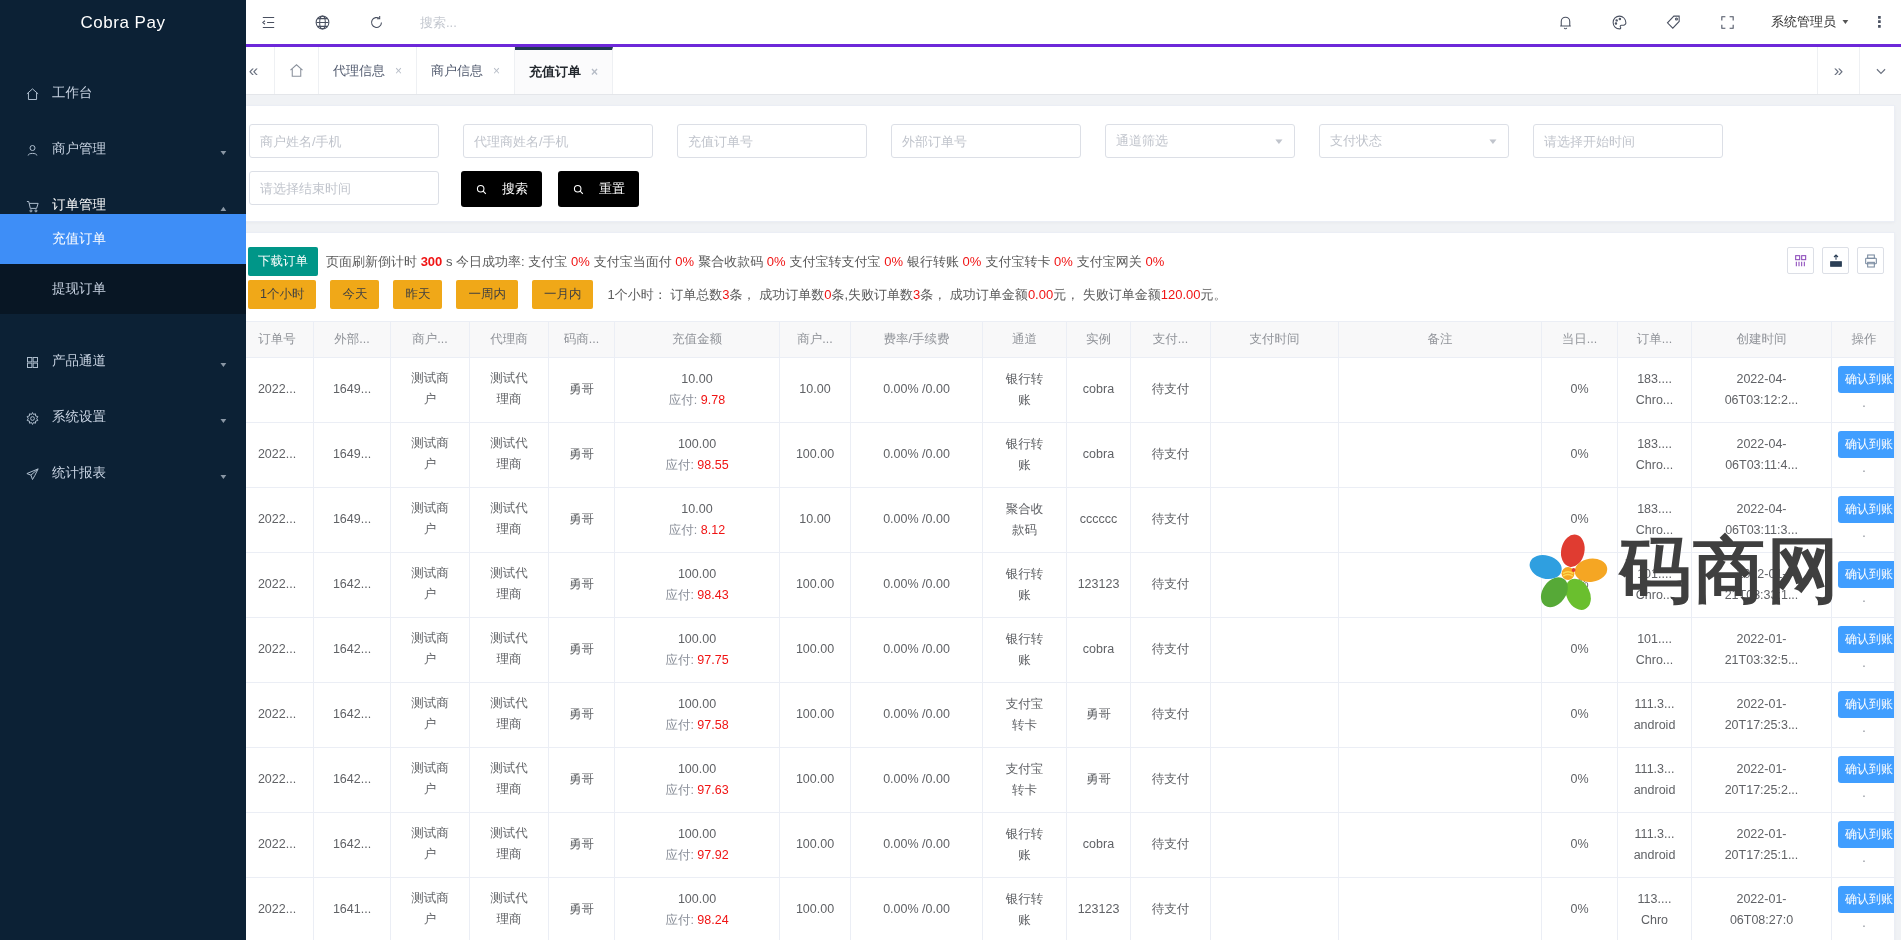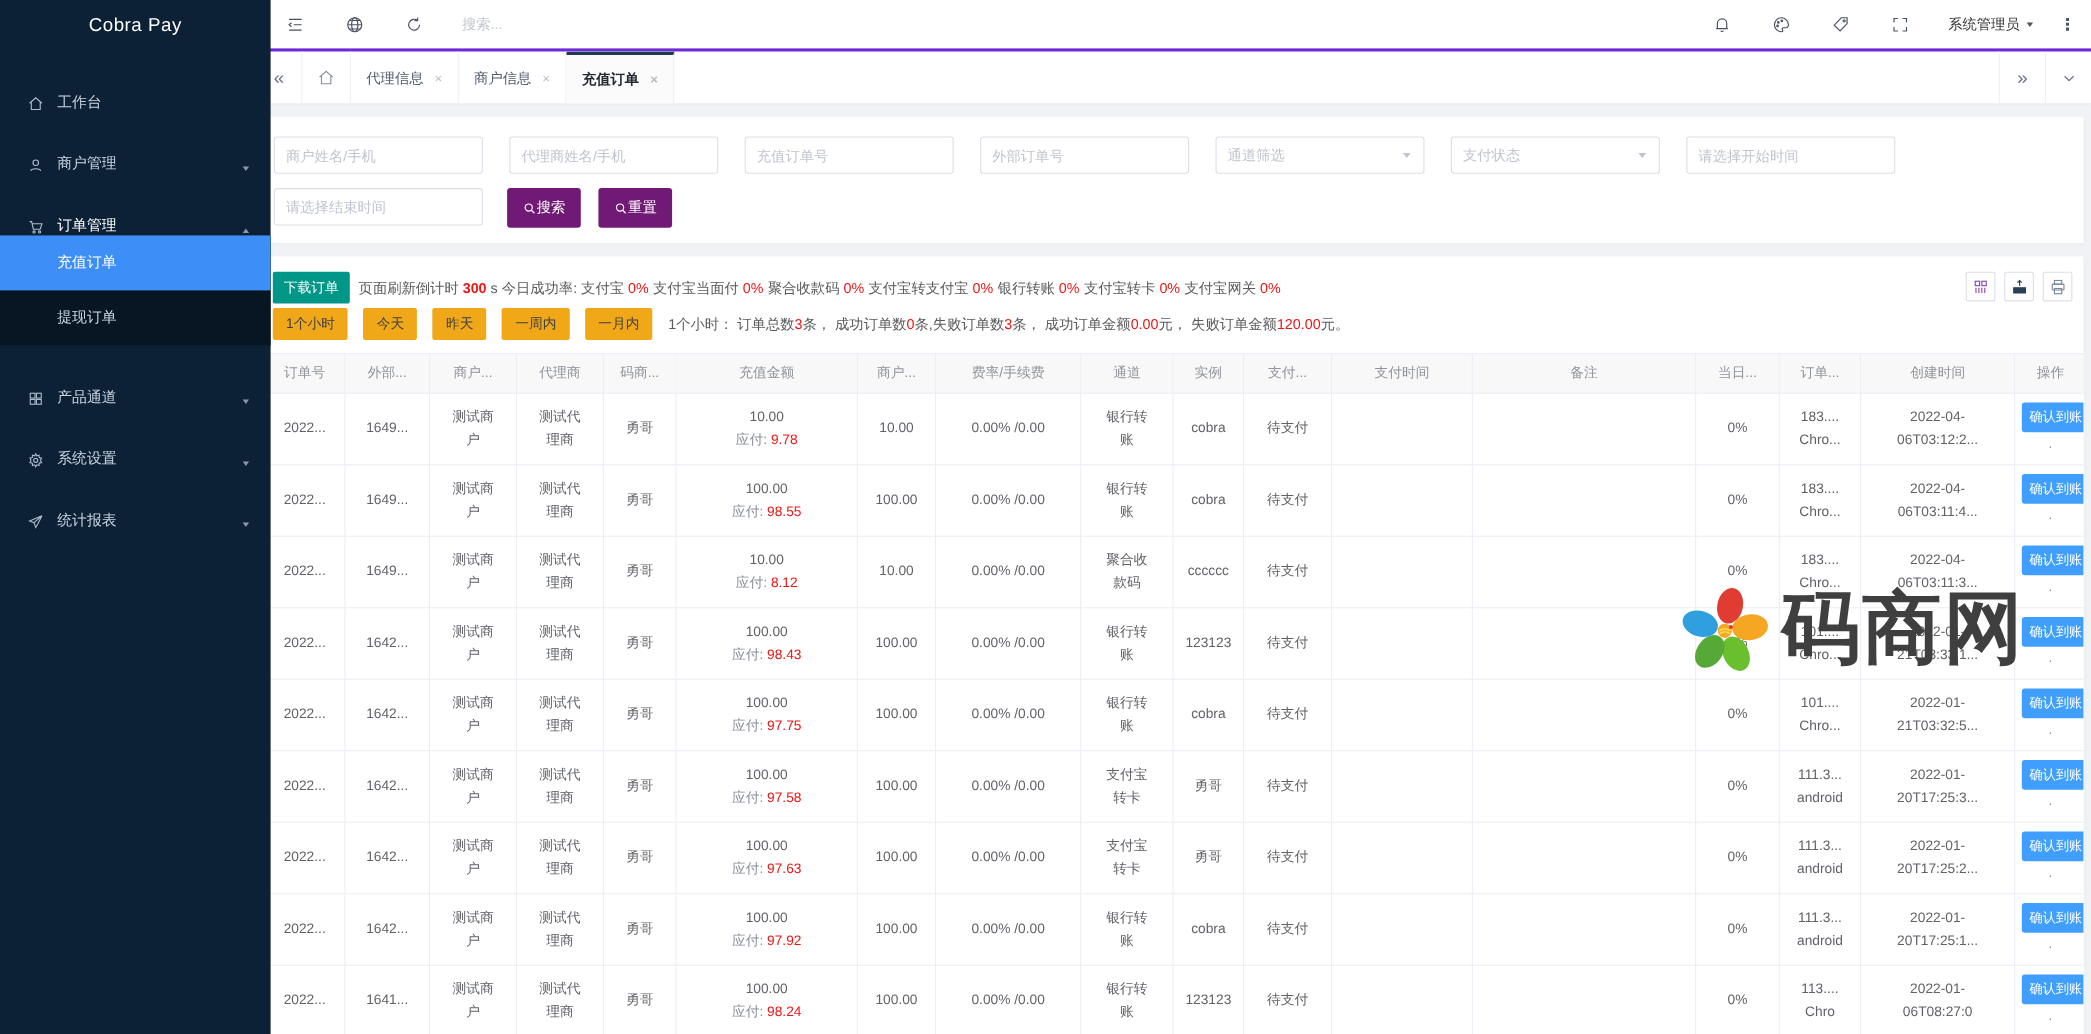--- a/index.html
+++ b/index.html
@@ -48,40 +48,40 @@
 
   
   .content { position:absolute; top:95px; left:0; right:0; bottom:0; background:#f0f2f5; }
   .card { background:#fff; border:1px solid #ebeef5; box-shadow:0 1px 3px rgba(0,0,0,.03); }
   .filter-card { position:absolute; left:6px; right:6px; top:10px; height:117px; padding:18px 0 0 9px; }
   .filter-row { display:flex; gap:24px; }
   .f-input, .f-select { width:190px; height:34px; border:1px solid #dcdfe6; border-radius:3px; font-size:13px; color:#606266; padding:0 10px; background:#fff; outline:none;}
   .f-input::placeholder { color:#c0c4cc; }
   .f-select { display:flex; align-items:center; justify-content:space-between; color:#c0c4cc; cursor:pointer;}
   .f-select .caret { color:#c0c4cc; font-size:10px; transform:scale(1.2,.8);}
-  .btn-teal { height:36px; background:#701a75; color:#fff; border:none; border-radius:3px; font-size:13px; padding:0 14px; display:flex; align-items:center; gap:0; cursor:pointer;}
+  .btn-teal { height:36px; background:#000000; color:#fff; border:none; border-radius:3px; font-size:13px; padding:0 14px; display:flex; align-items:center; gap:14px; cursor:pointer;}
   .btn-teal svg { width:13px; height:13px; stroke:#fff; fill:none; stroke-width:2;}
   .row2 { margin-top:13px; display:flex; gap:16px; align-items:flex-start;}
 
   .table-card { position:absolute; left:6px; right:6px; top:137px; bottom:-100px; overflow:hidden;}
   .infobar { padding:14px 8px 0 8px; position:relative;}
   .ib-row { display:flex; align-items:center; font-size:13px; color:#5a5a5a; }
   .ib-row + .ib-row { margin-top:4px; }
   .btn-download { height:29px; background:#009688; color:#fff; border:none; border-radius:2px; font-size:12.5px; padding:0 10px; cursor:pointer; margin-right:8px;}
   .btn-orange { height:29px; background:#f0a818; color:#404040; border:none; border-radius:2px; font-size:12.5px; padding:0 12px; cursor:pointer; margin-right:14px;}
   .rates span.pair { margin-right:4px; }
   .util-icons { position:absolute; right:10px; top:14px; display:flex; gap:8px;}
   .util-btn { width:27px; height:27px; border:1px solid #dcdfe6; background:#fff; border-radius:2px; display:flex; align-items:center; justify-content:center; cursor:pointer;}
 
   
   table { border-collapse:collapse; table-layout:fixed; width:1656px; margin-top:12px; font-size:12.5px; color:#606266;}
   th, td { border:1px solid #ebeef5; text-align:center; vertical-align:middle; overflow:hidden; }
   thead th { background:#f8f8f9; color:#909399; font-weight:normal; height:36px; font-size:12.5px; }
   tbody td { height:65px; line-height:1.7; background:#fff; padding:0 6px;}
-  tbody td.pad-lg { padding:0 18px; }
+  tbody td.pad-lg { padding:0 18px;font-family:Liberation Mono, monospace; }
   tbody td.pad-xl { padding:0 20px; }
   .btn-confirm { background:#409eff; color:#fff; border:none; border-radius:3px; font-size:12px; padding:5px 7px; cursor:pointer; white-space:nowrap;}
 
   
   .watermark { position:absolute; left:1292px; top:432px; display:flex; align-items:center; z-index:9; pointer-events:none;}
   .wm-text { font-size:72px; font-weight:900; color:#3f3f3f; letter-spacing:2px; line-height:1; margin-left:8px; font-family:"DejaVu Sans",sans-serif;}
 </style>
 </head>
 <body>
 

